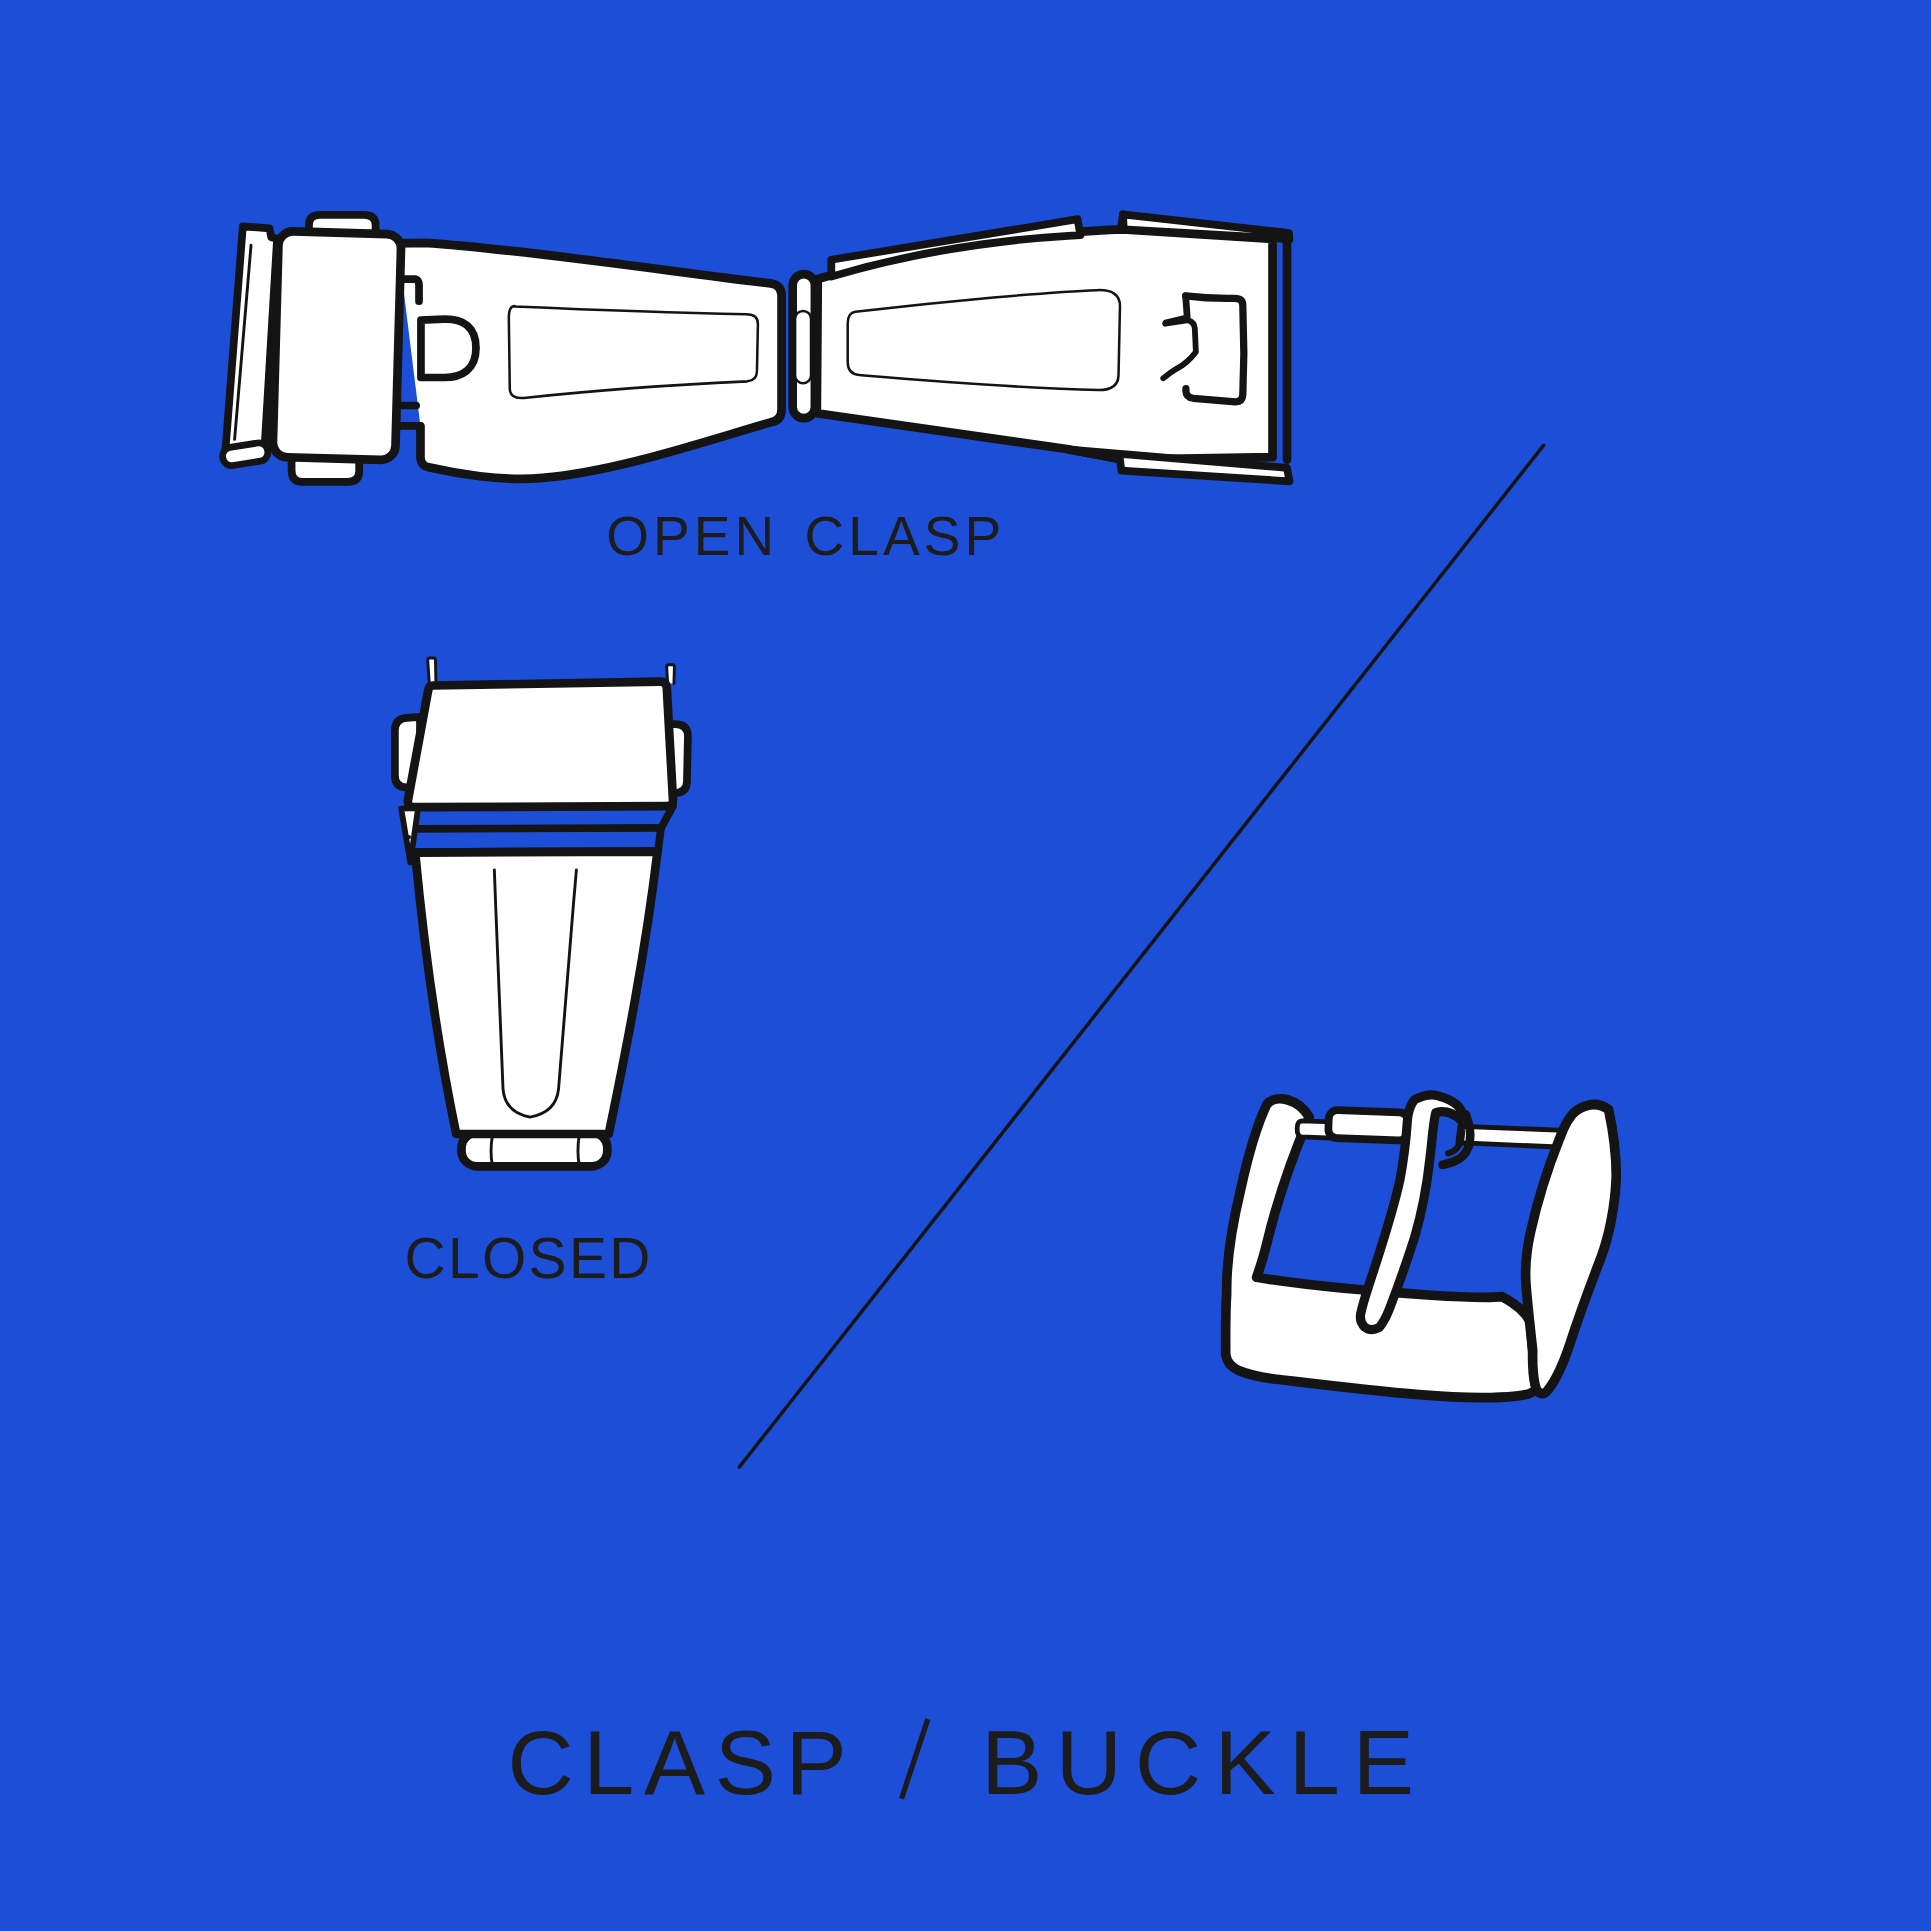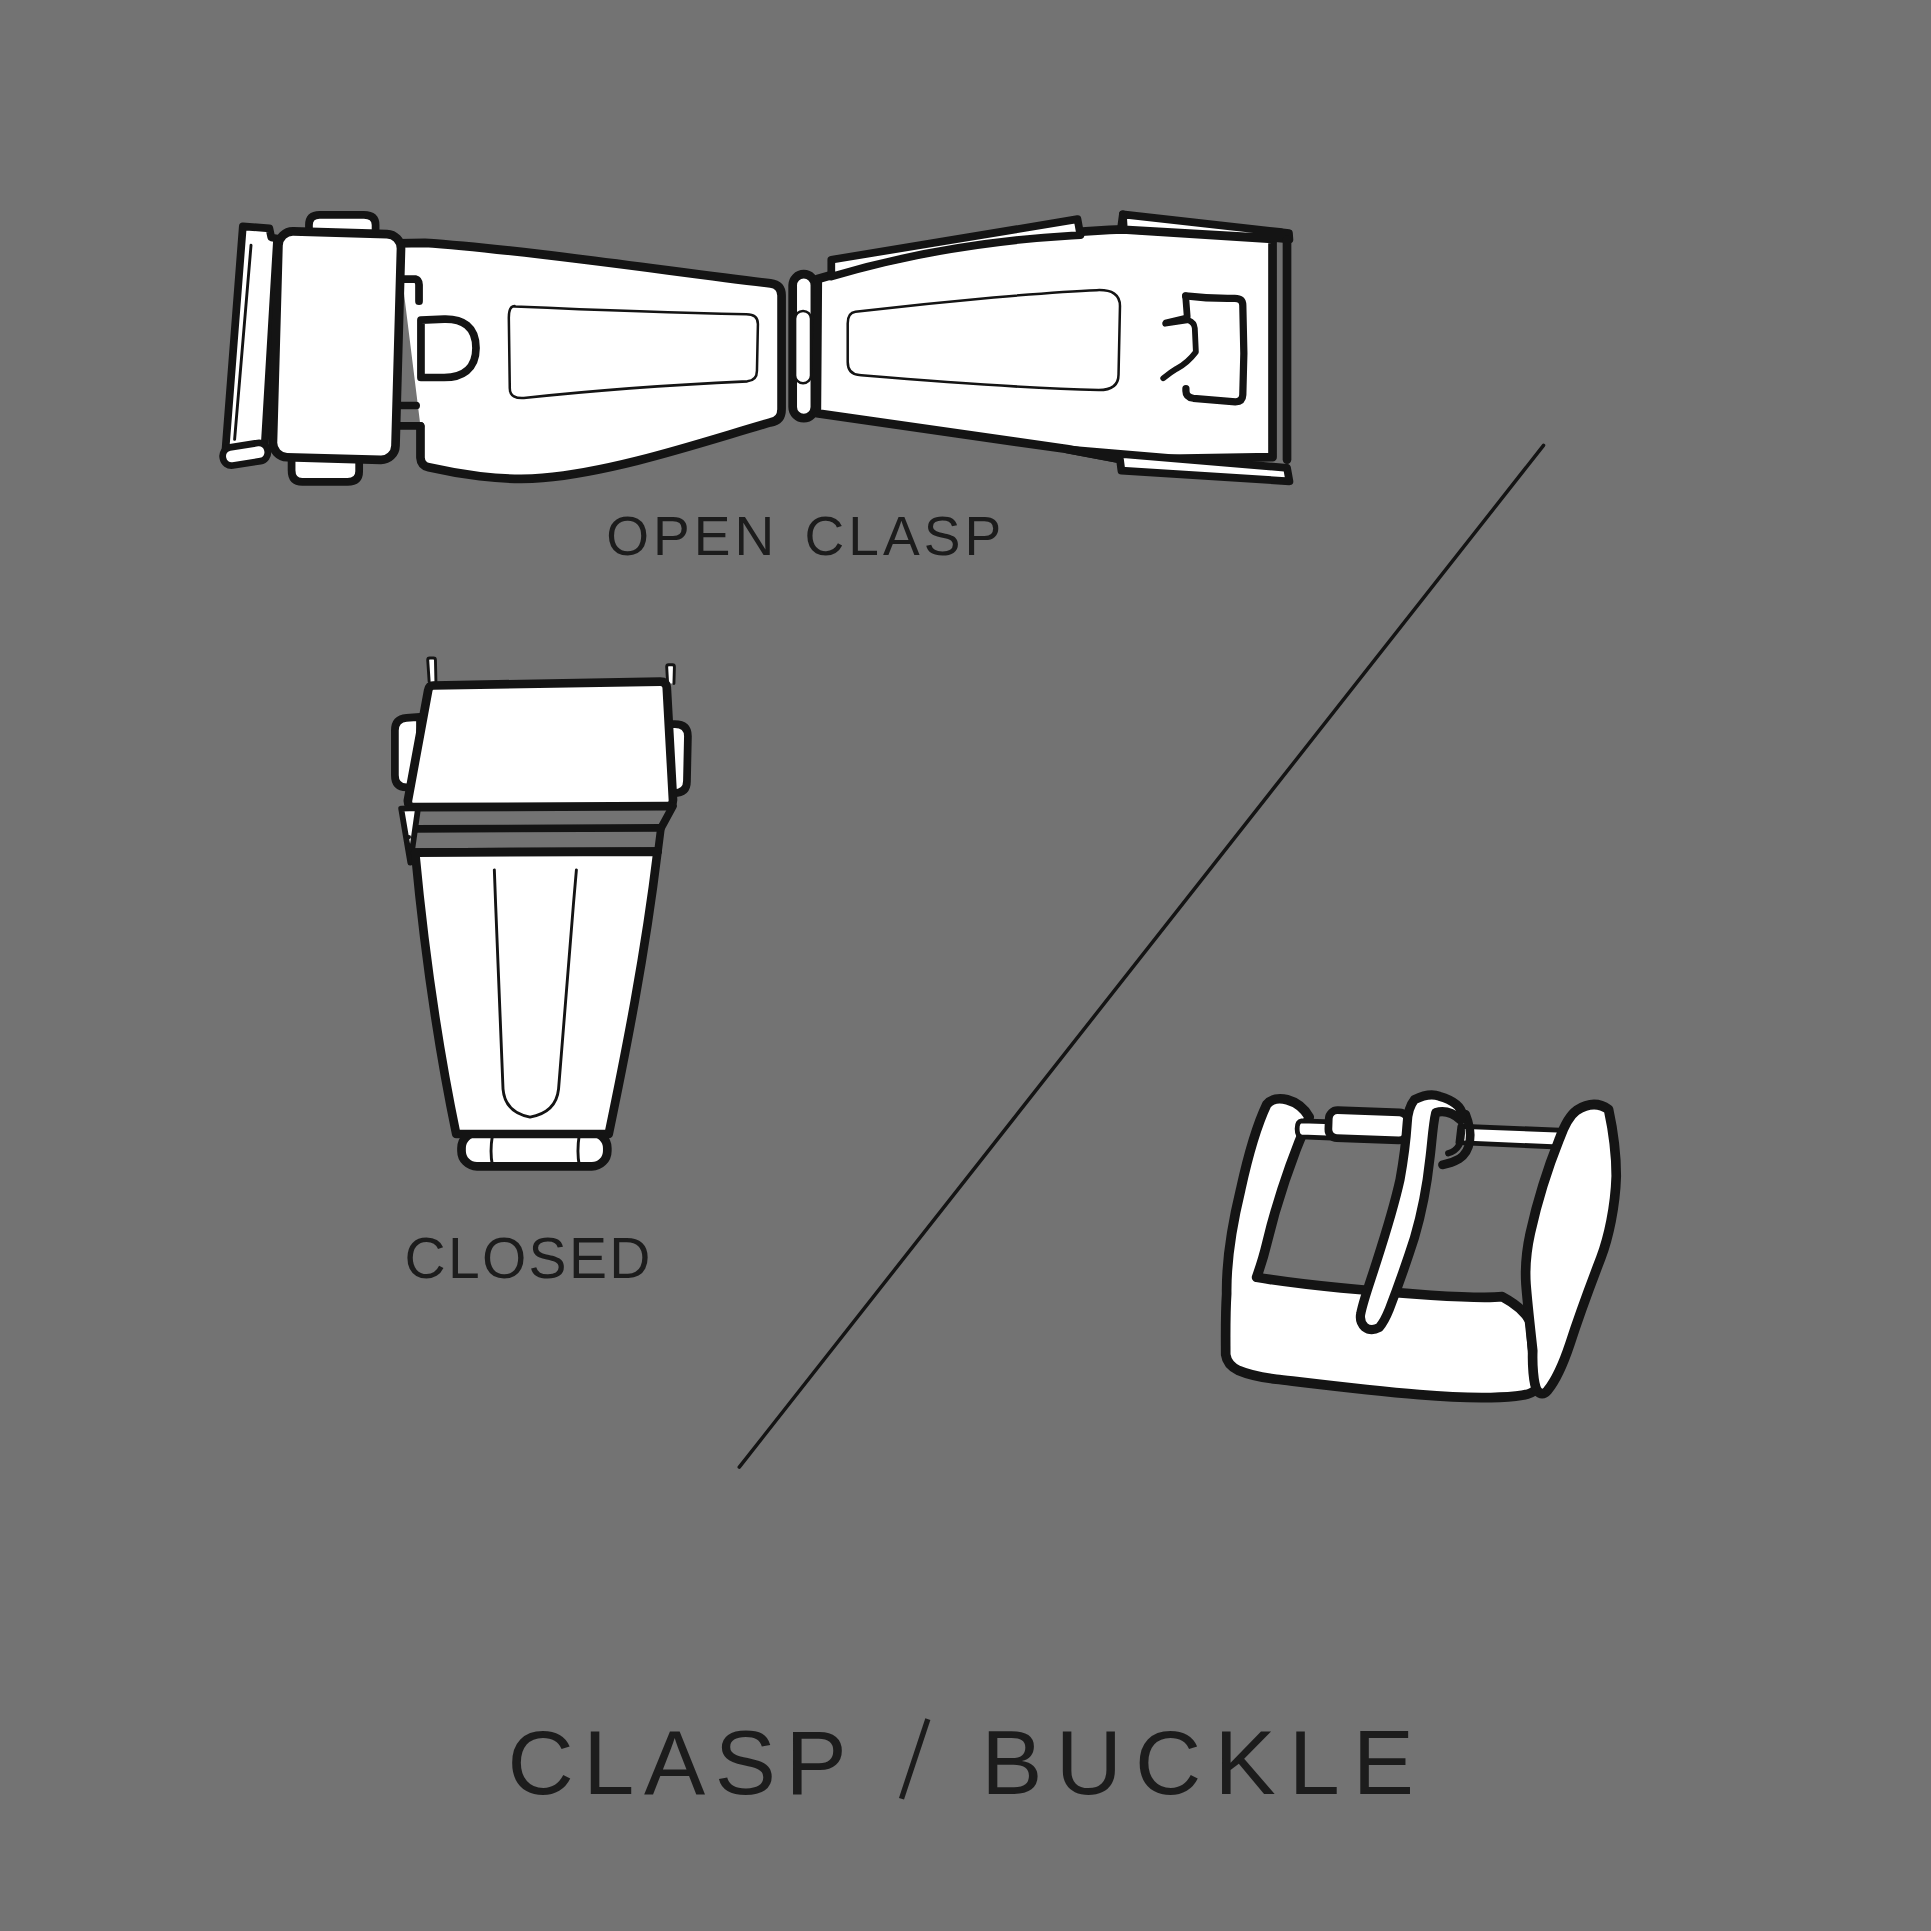--- a/index.html
+++ b/index.html
@@ -1,16 +1,16 @@
 <!DOCTYPE html>
 <html><head>
 <meta charset="utf-8">
 <style>
   html,body{margin:0;padding:0;background:#ffffff;}
-  #page{position:relative;width:1931px;height:1931px;background:#737373;overflow:hidden;}
+  #page{position:relative;width:1931px;height:1931px;background:#1d4ed8;overflow:hidden;}
   svg{position:absolute;left:0;top:0;}
   text{font-family:"Liberation Sans",sans-serif;fill:#1c1c1c;}
 </style>
 </head>
 <body>
 <div id="page">
 <svg width="1931" height="1931" viewBox="0 0 2000 2000" fill="none" stroke-linecap="round" stroke-linejoin="round">
 
 <g stroke="#141414">
 

